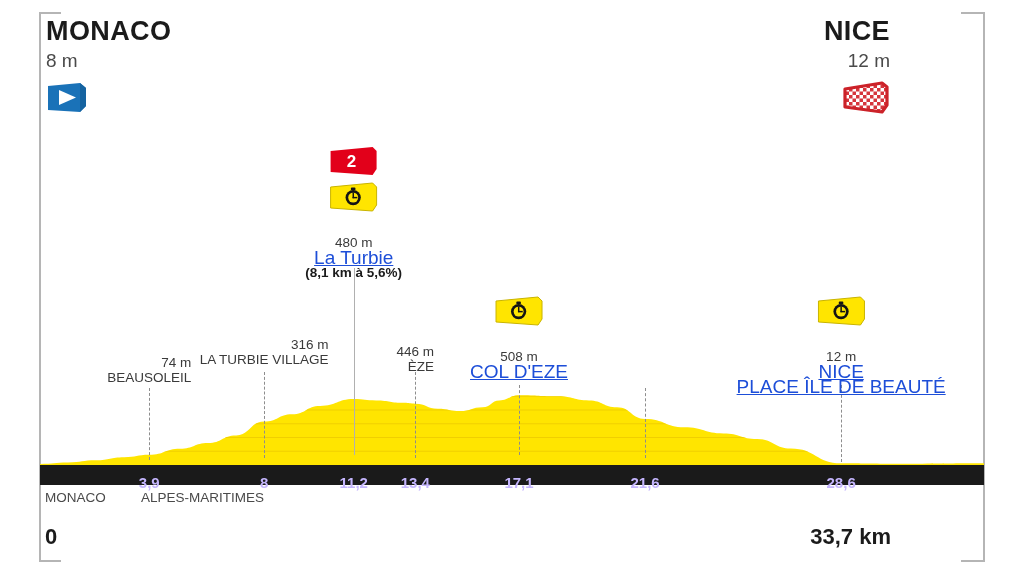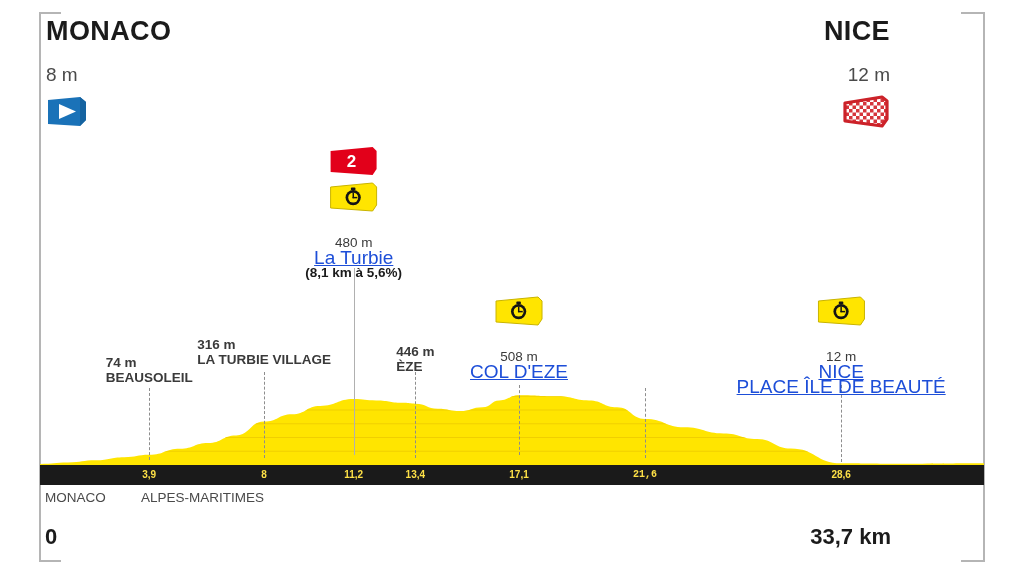--- a/index.html
+++ b/index.html
@@ -22,49 +22,49 @@
   
   .city{position:absolute;}
   .city.start{left:46px;top:16px;text-align:left;}
   .city.finish{right:46px;top:16px;text-align:right;}
   .city-name{
     font-size:27px;font-weight:bold;color:#1b1b1b;
     letter-spacing:.4px;line-height:30px;white-space:nowrap;
   }
   .city-alt{
     font-size:19px;color:#4a4a4a;line-height:24px;
-    margin-top:17px;white-space:nowrap;
+    margin-top:3px;white-space:nowrap;
   }
   .flag-wrap{margin-top:8px;}
   .city.finish .flag-wrap{display:flex;justify-content:flex-end;}
 
   
   .marker{position:absolute;transform:translateX(-50%);text-align:center;}
   .marker .badges{display:flex;flex-direction:column;align-items:center;}
   .mk-alt{font-size:13.5px;color:#3a3a3a;line-height:15px;margin-top:16px;white-space:nowrap;}
   .mk-name{font-size:19px;color:#1d4ed8;line-height:15px;white-space:nowrap;text-decoration:underline;}
   .mk-detail{font-size:13.5px;font-weight:bold;color:#1b1b1b;line-height:16px;white-space:nowrap;}
 
   
-  .place{position:absolute;transform:translateX(-50%);text-align:left;font-weight:bold;}
+  .place{position:absolute;transform:translateX(-50%);text-align:right;}
   .pl-alt{font-size:13.5px;color:#3a3a3a;line-height:15px;white-space:nowrap;}
   .pl-name{font-size:13.5px;color:#3a3a3a;line-height:15px;white-space:nowrap;}
 
   
   .lead{position:absolute;width:0;border-left:1.5px dashed #8d8d8d;}
   .lead.solid{border-left:1.5px solid #b0b0b0;}
 
   
   #axisbar{
     position:absolute;left:40px;top:465px;width:944px;height:20px;
     background:#1a1a1a;
   }
   .kmlabel{
-    position:absolute;top:0;transform:translateX(-50%);
-    font-size:10px;font-weight:bold;color:#fde047;
+    position:absolute;top:8px;transform:translateX(-50%);
+    font-size:15px;font-weight:bold;color:#c4b5fd;
     line-height:20px;white-space:nowrap;
   }
 
   
   .region{
     position:absolute;top:489px;font-size:13.5px;color:#4a4a4a;
     line-height:17px;white-space:nowrap;
   }
 
   
@@ -214,21 +214,21 @@
       <div class="place" style="left: 645.056px; top: 355px;">
       </div>
     </div>
 
   <div id="axisbar">
       <div class="kmlabel" style="left: 109.246px;">3,9</div>
       <div class="kmlabel" style="left: 224.095px;">8</div>
       <div class="kmlabel" style="left: 313.733px;">11,2</div>
       <div class="kmlabel" style="left: 375.359px;">13,4</div>
       <div class="kmlabel" style="left: 479.003px;">17,1</div>
-      <div class="kmlabel" style="left: 605.056px; font-family: Liberation Mono, monospace;">21,6</div>
+      <div class="kmlabel" style="left: 605.056px;">21,6</div>
       <div class="kmlabel" style="left: 801.139px;">28,6</div>
     </div>
 
   <div id="regions">
       <div class="region" style="left: 45px;">MONACO</div>
       <div class="region" style="left: 141px;">ALPES-MARITIMES</div>
     </div>
 
   <div class="dist left">0</div>
   <div class="dist right">33,7 km</div>

